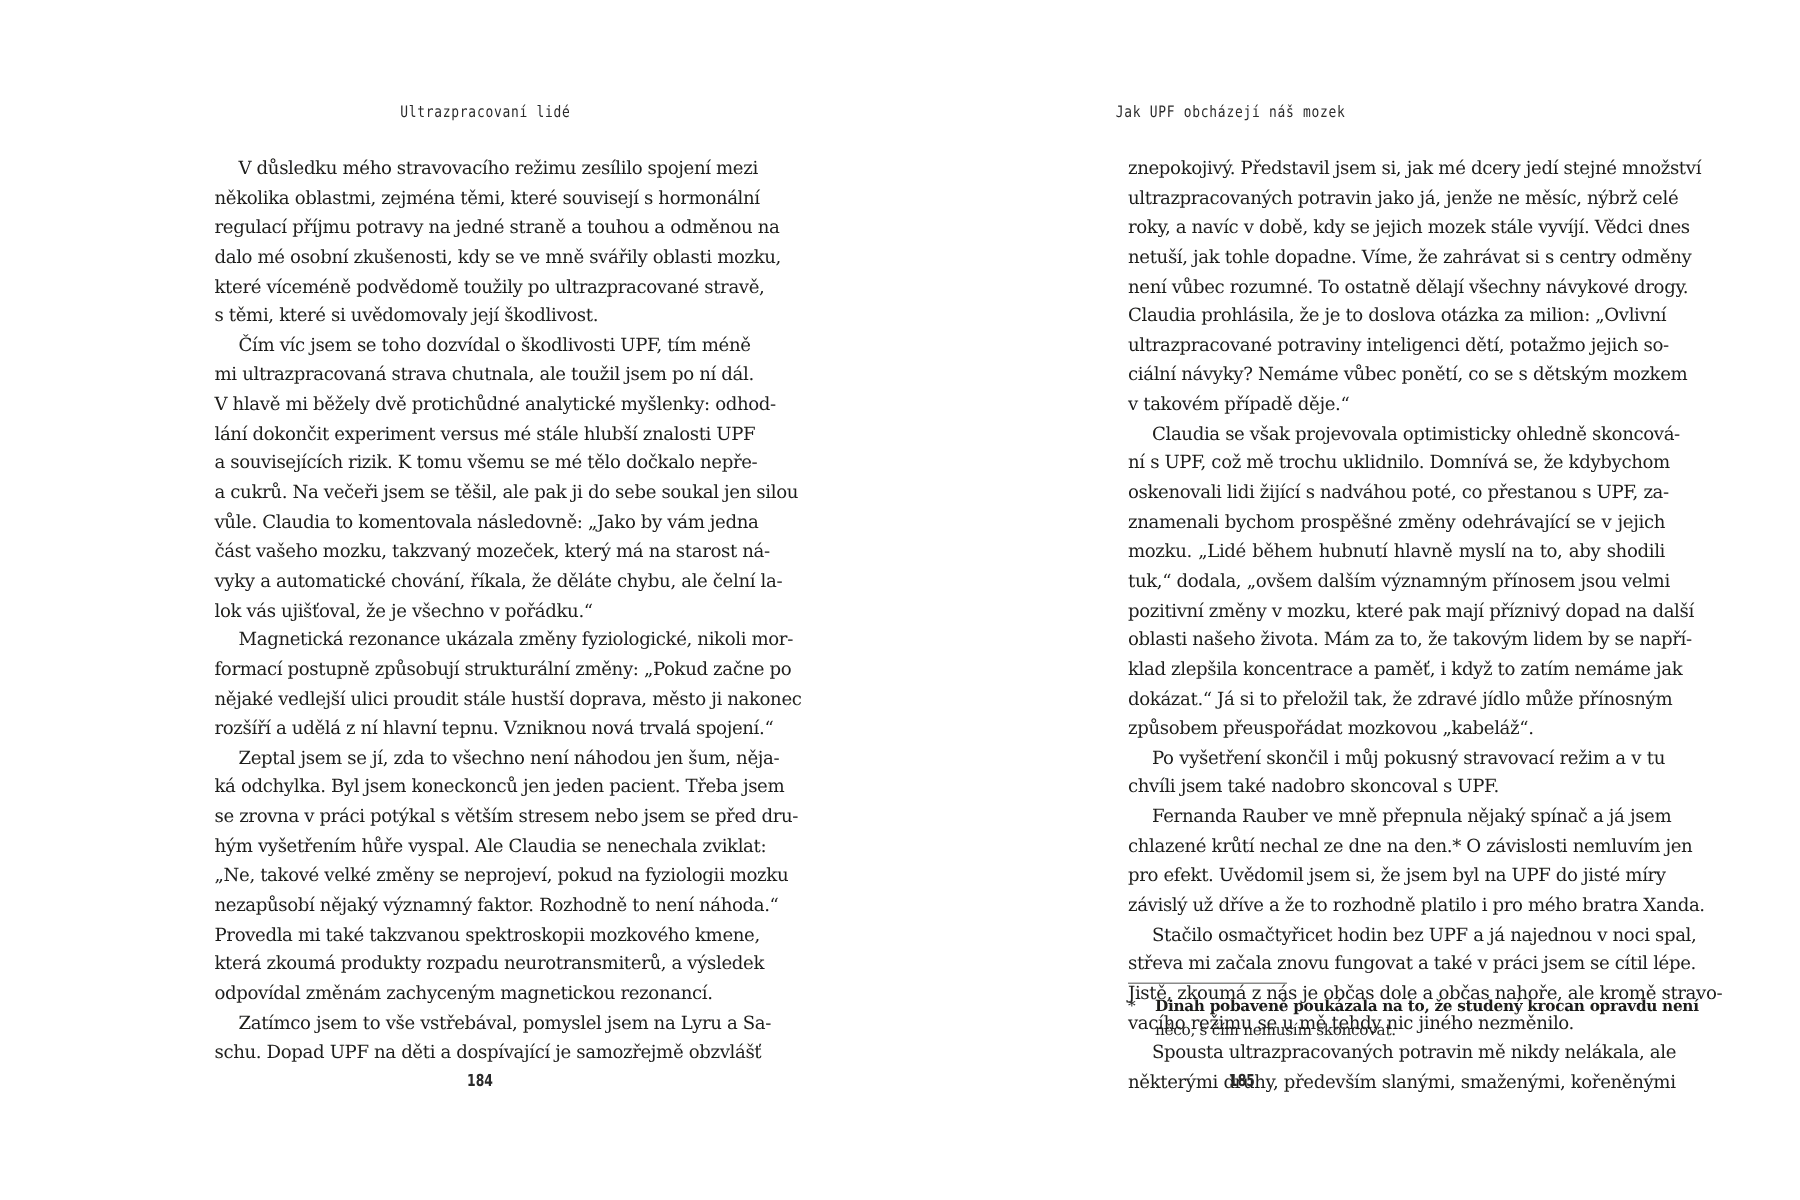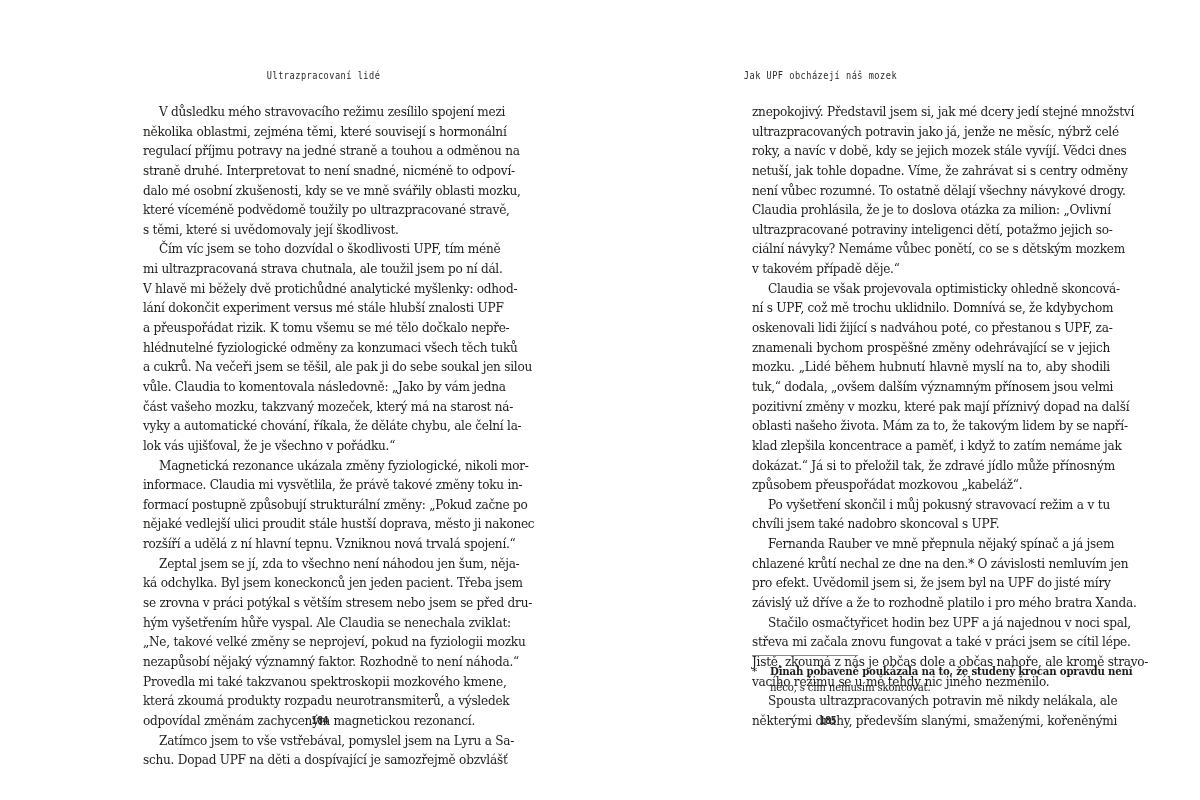--- a/index.html
+++ b/index.html
@@ -28,37 +28,34 @@
 </style>
 </head>
 <body>
 
 <div class="page left">
   <div class="running-head">Ultrazpracovaní lidé</div>
   <div class="body" id="left-body">
       <span class="line indent">V důsledku mého stravovacího režimu zesílilo spojení mezi</span>
       <span class="line">několika oblastmi, zejména těmi, které souvisejí s hormonální</span>
       <span class="line">regulací příjmu potravy na jedné straně a touhou a odměnou na</span>
-      <span class="line">straně druhé. Interpretovat to není snadné, nicméně to odpoví-</span>
       <span class="line">dalo mé osobní zkušenosti, kdy se ve mně svářily oblasti mozku,</span>
       <span class="line">které víceméně podvědomě toužily po ultrazpracované stravě,</span>
       <span class="line last">s těmi, které si uvědomovaly její škodlivost.</span>
       <span class="line indent">Čím víc jsem se toho dozvídal o škodlivosti UPF, tím méně</span>
       <span class="line">mi ultrazpracovaná strava chutnala, ale toužil jsem po ní dál.</span>
       <span class="line">V hlavě mi běžely dvě protichůdné analytické myšlenky: odhod-</span>
       <span class="line">lání dokončit experiment versus mé stále hlubší znalosti UPF</span>
-      <span class="line">a přeuspořádat rizik. K tomu všemu se mé tělo dočkalo nepře-</span>
-      <span class="line">hlédnutelné fyziologické odměny za konzumaci všech těch tuků</span>
+      <span class="line">a souvisejících rizik. K tomu všemu se mé tělo dočkalo nepře-</span>
       <span class="line">a cukrů. Na večeři jsem se těšil, ale pak ji do sebe soukal jen silou</span>
       <span class="line">vůle. Claudia to komentovala následovně: „Jako by vám jedna</span>
       <span class="line">část vašeho mozku, takzvaný mozeček, který má na starost ná-</span>
       <span class="line">vyky a automatické chování, říkala, že děláte chybu, ale čelní la-</span>
       <span class="line last">lok vás ujišťoval, že je všechno v pořádku.“</span>
       <span class="line indent">Magnetická rezonance ukázala změny fyziologické, nikoli mor-</span>
-      <span class="line">informace. Claudia mi vysvětlila, že právě takové změny toku in-</span>
       <span class="line">formací postupně způsobují strukturální změny: „Pokud začne po</span>
       <span class="line">nějaké vedlejší ulici proudit stále hustší doprava, město ji nakonec</span>
       <span class="line last">rozšíří a udělá z ní hlavní tepnu. Vzniknou nová trvalá spojení.“</span>
       <span class="line indent">Zeptal jsem se jí, zda to všechno není náhodou jen šum, něja-</span>
       <span class="line">ká odchylka. Byl jsem koneckonců jen jeden pacient. Třeba jsem</span>
       <span class="line">se zrovna v práci potýkal s větším stresem nebo jsem se před dru-</span>
       <span class="line">hým vyšetřením hůře vyspal. Ale Claudia se nenechala zviklat:</span>
       <span class="line">„Ne, takové velké změny se neprojeví, pokud na fyziologii mozku</span>
       <span class="line">nezapůsobí nějaký významný faktor. Rozhodně to není náhoda.“</span>
       <span class="line">Provedla mi také takzvanou spektroskopii mozkového kmene,</span>

